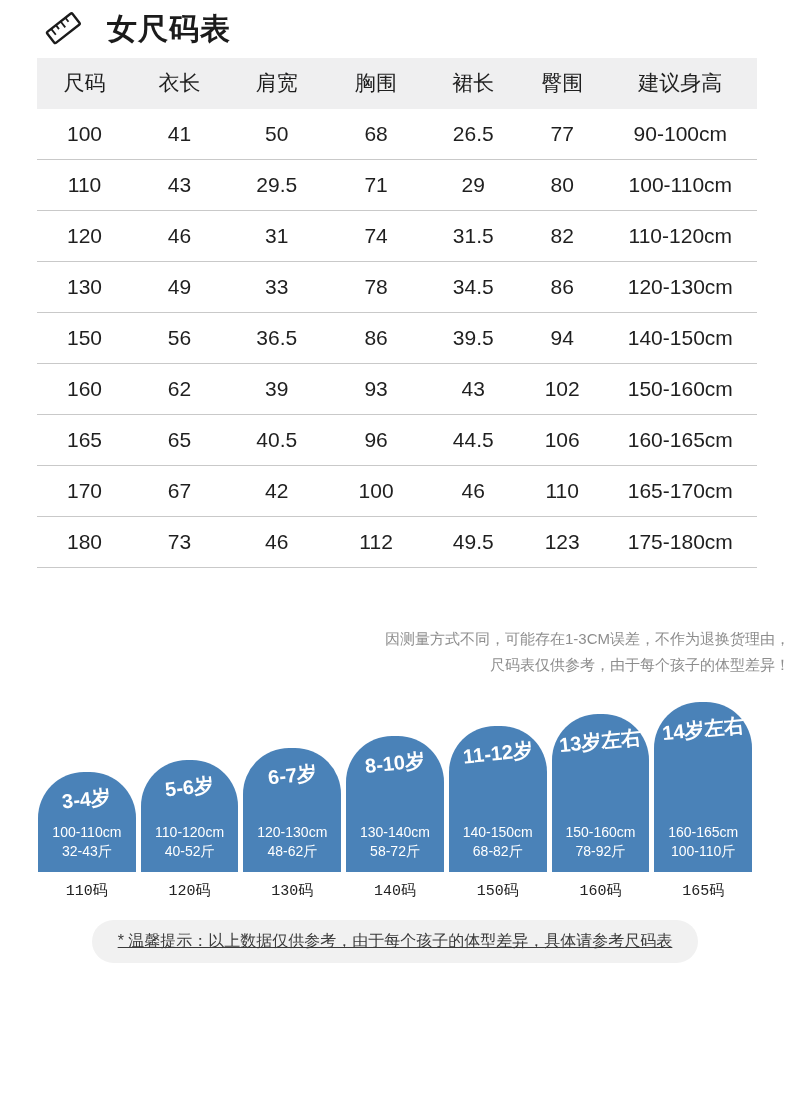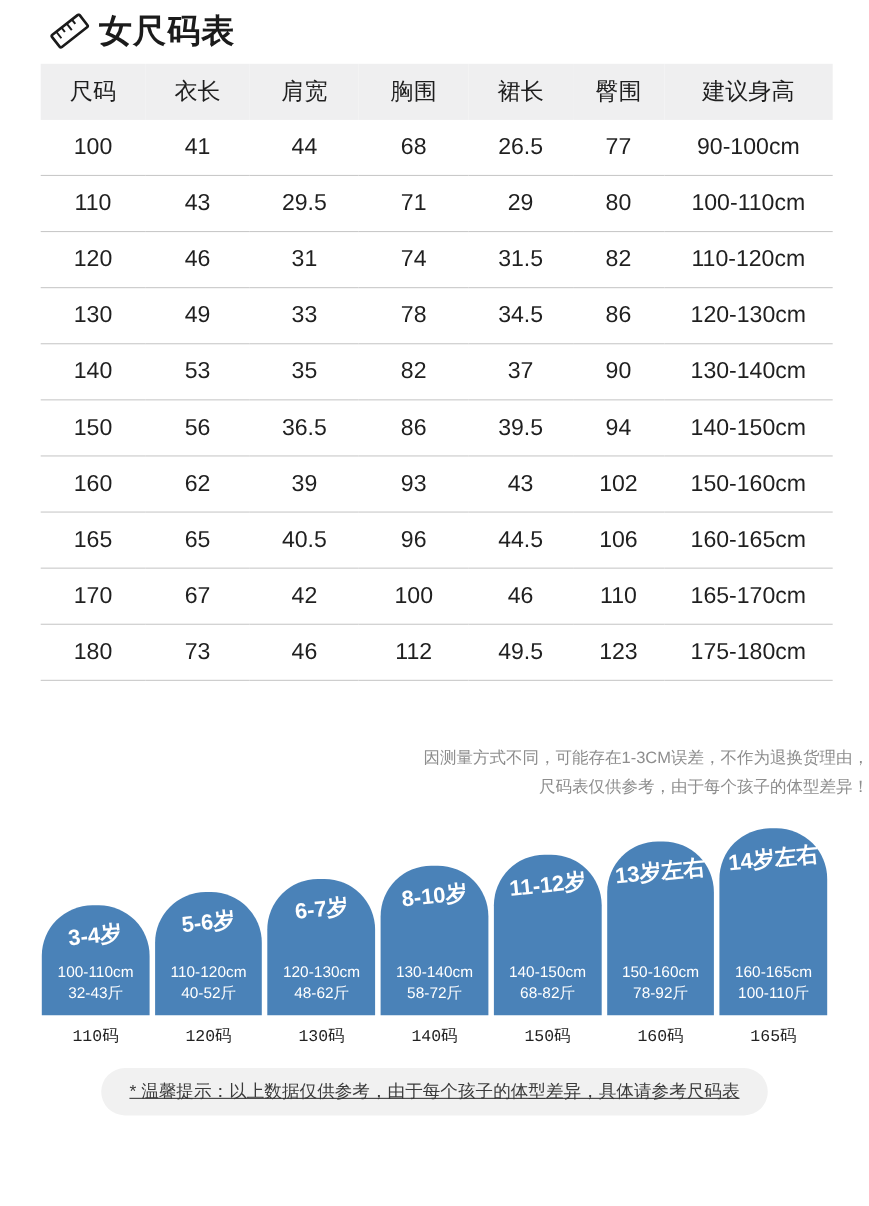--- a/index.html
+++ b/index.html
@@ -13,21 +13,21 @@
     font-family: "Liberation Sans", "DejaVu Sans", sans-serif;
     color: #222;
     position: relative;
     overflow: hidden;
   }
 
   
   .title-row {
     display: flex;
     align-items: center;
-    gap: 6px;
+    gap: 23px;
     padding: 14px 0 0 44px;
     height: 44px;
     box-sizing: border-box;
   }
   .ruler-icon {
     width: 40px;
     height: 34px;
     display: block;
     flex: 0 0 auto;
   }
@@ -187,21 +187,21 @@
         <th class="c3">胸围</th>
         <th class="c4">裙长</th>
         <th class="c5">臀围</th>
         <th class="c6">建议身高</th>
       </tr>
     </thead>
     <tbody>
         <tr>
           <td class="c0">100</td>
           <td class="c1">41</td>
-          <td class="c2">44</td>
+          <td class="c2">50</td>
           <td class="c3">68</td>
           <td class="c4">26.5</td>
           <td class="c5">77</td>
           <td class="c6">90-100cm</td>
         </tr>
         <tr>
           <td class="c0">110</td>
           <td class="c1">43</td>
           <td class="c2">29.5</td>
           <td class="c3">71</td>
@@ -219,29 +219,20 @@
           <td class="c6">110-120cm</td>
         </tr>
         <tr>
           <td class="c0">130</td>
           <td class="c1">49</td>
           <td class="c2">33</td>
           <td class="c3">78</td>
           <td class="c4">34.5</td>
           <td class="c5">86</td>
           <td class="c6">120-130cm</td>
-        </tr>
-        <tr>
-          <td class="c0">140</td>
-          <td class="c1">53</td>
-          <td class="c2">35</td>
-          <td class="c3">82</td>
-          <td class="c4">37</td>
-          <td class="c5">90</td>
-          <td class="c6">130-140cm</td>
         </tr>
         <tr>
           <td class="c0">150</td>
           <td class="c1">56</td>
           <td class="c2">36.5</td>
           <td class="c3">86</td>
           <td class="c4">39.5</td>
           <td class="c5">94</td>
           <td class="c6">140-150cm</td>
         </tr>

